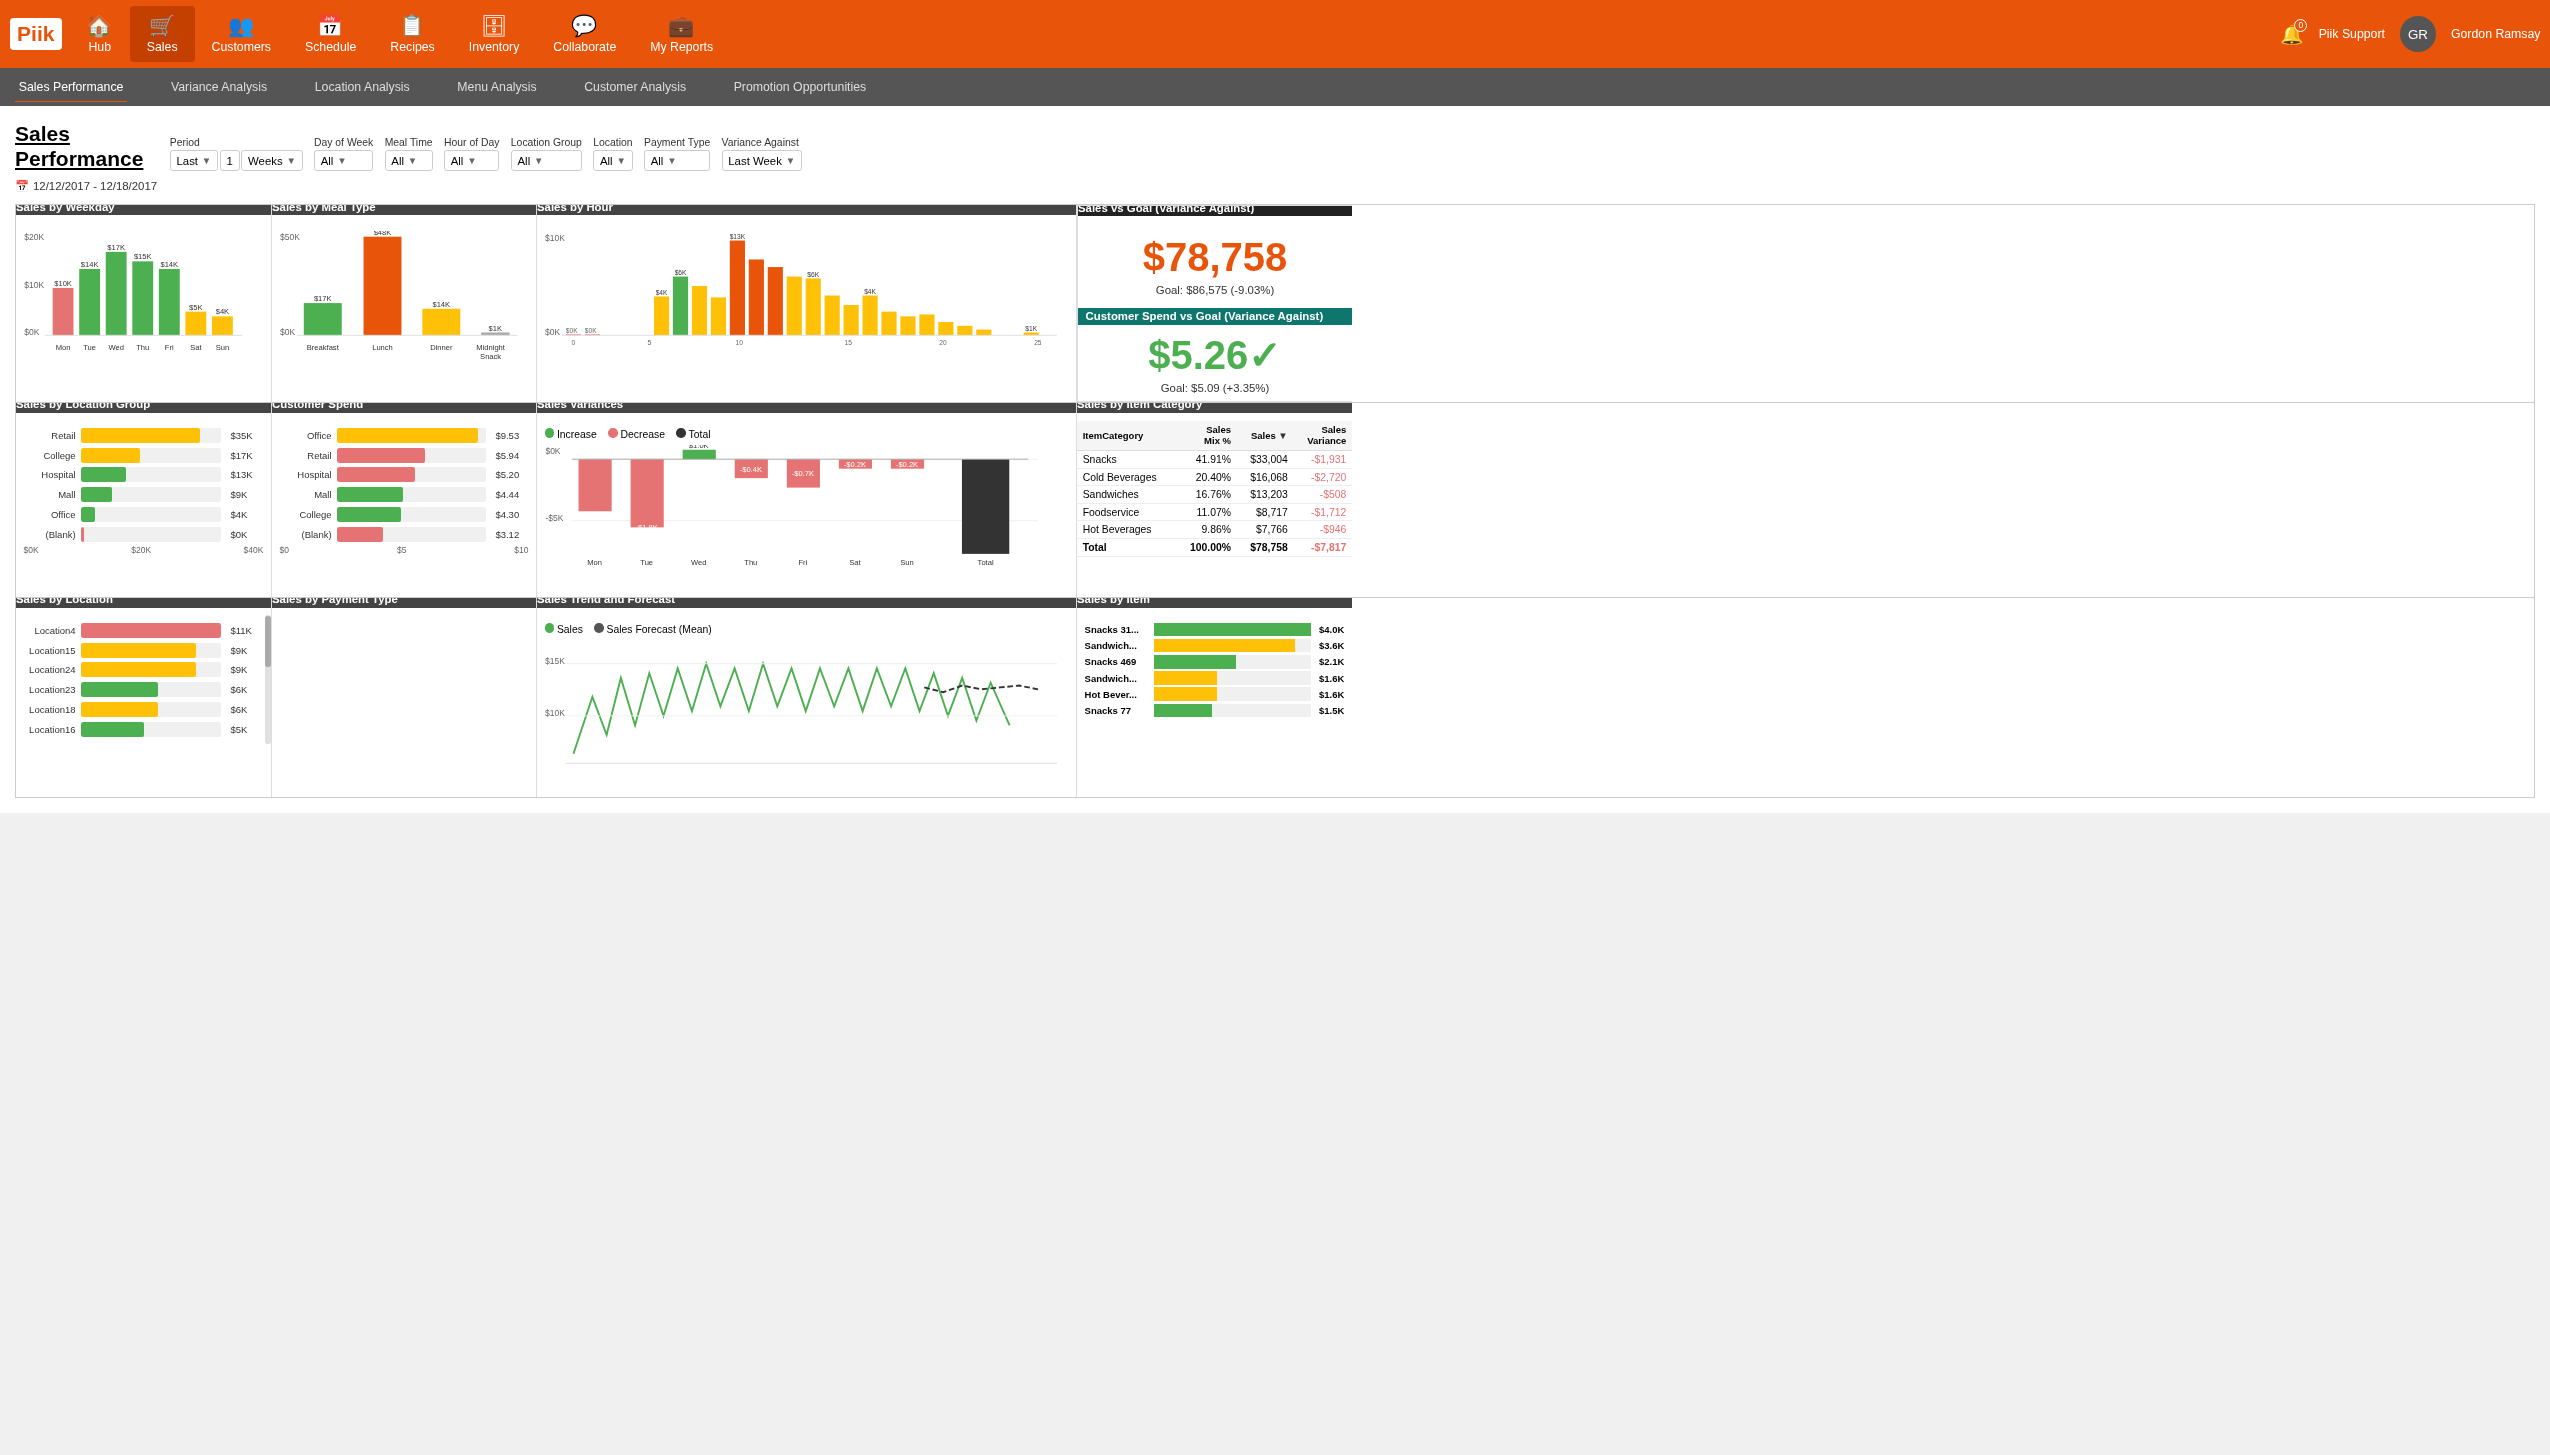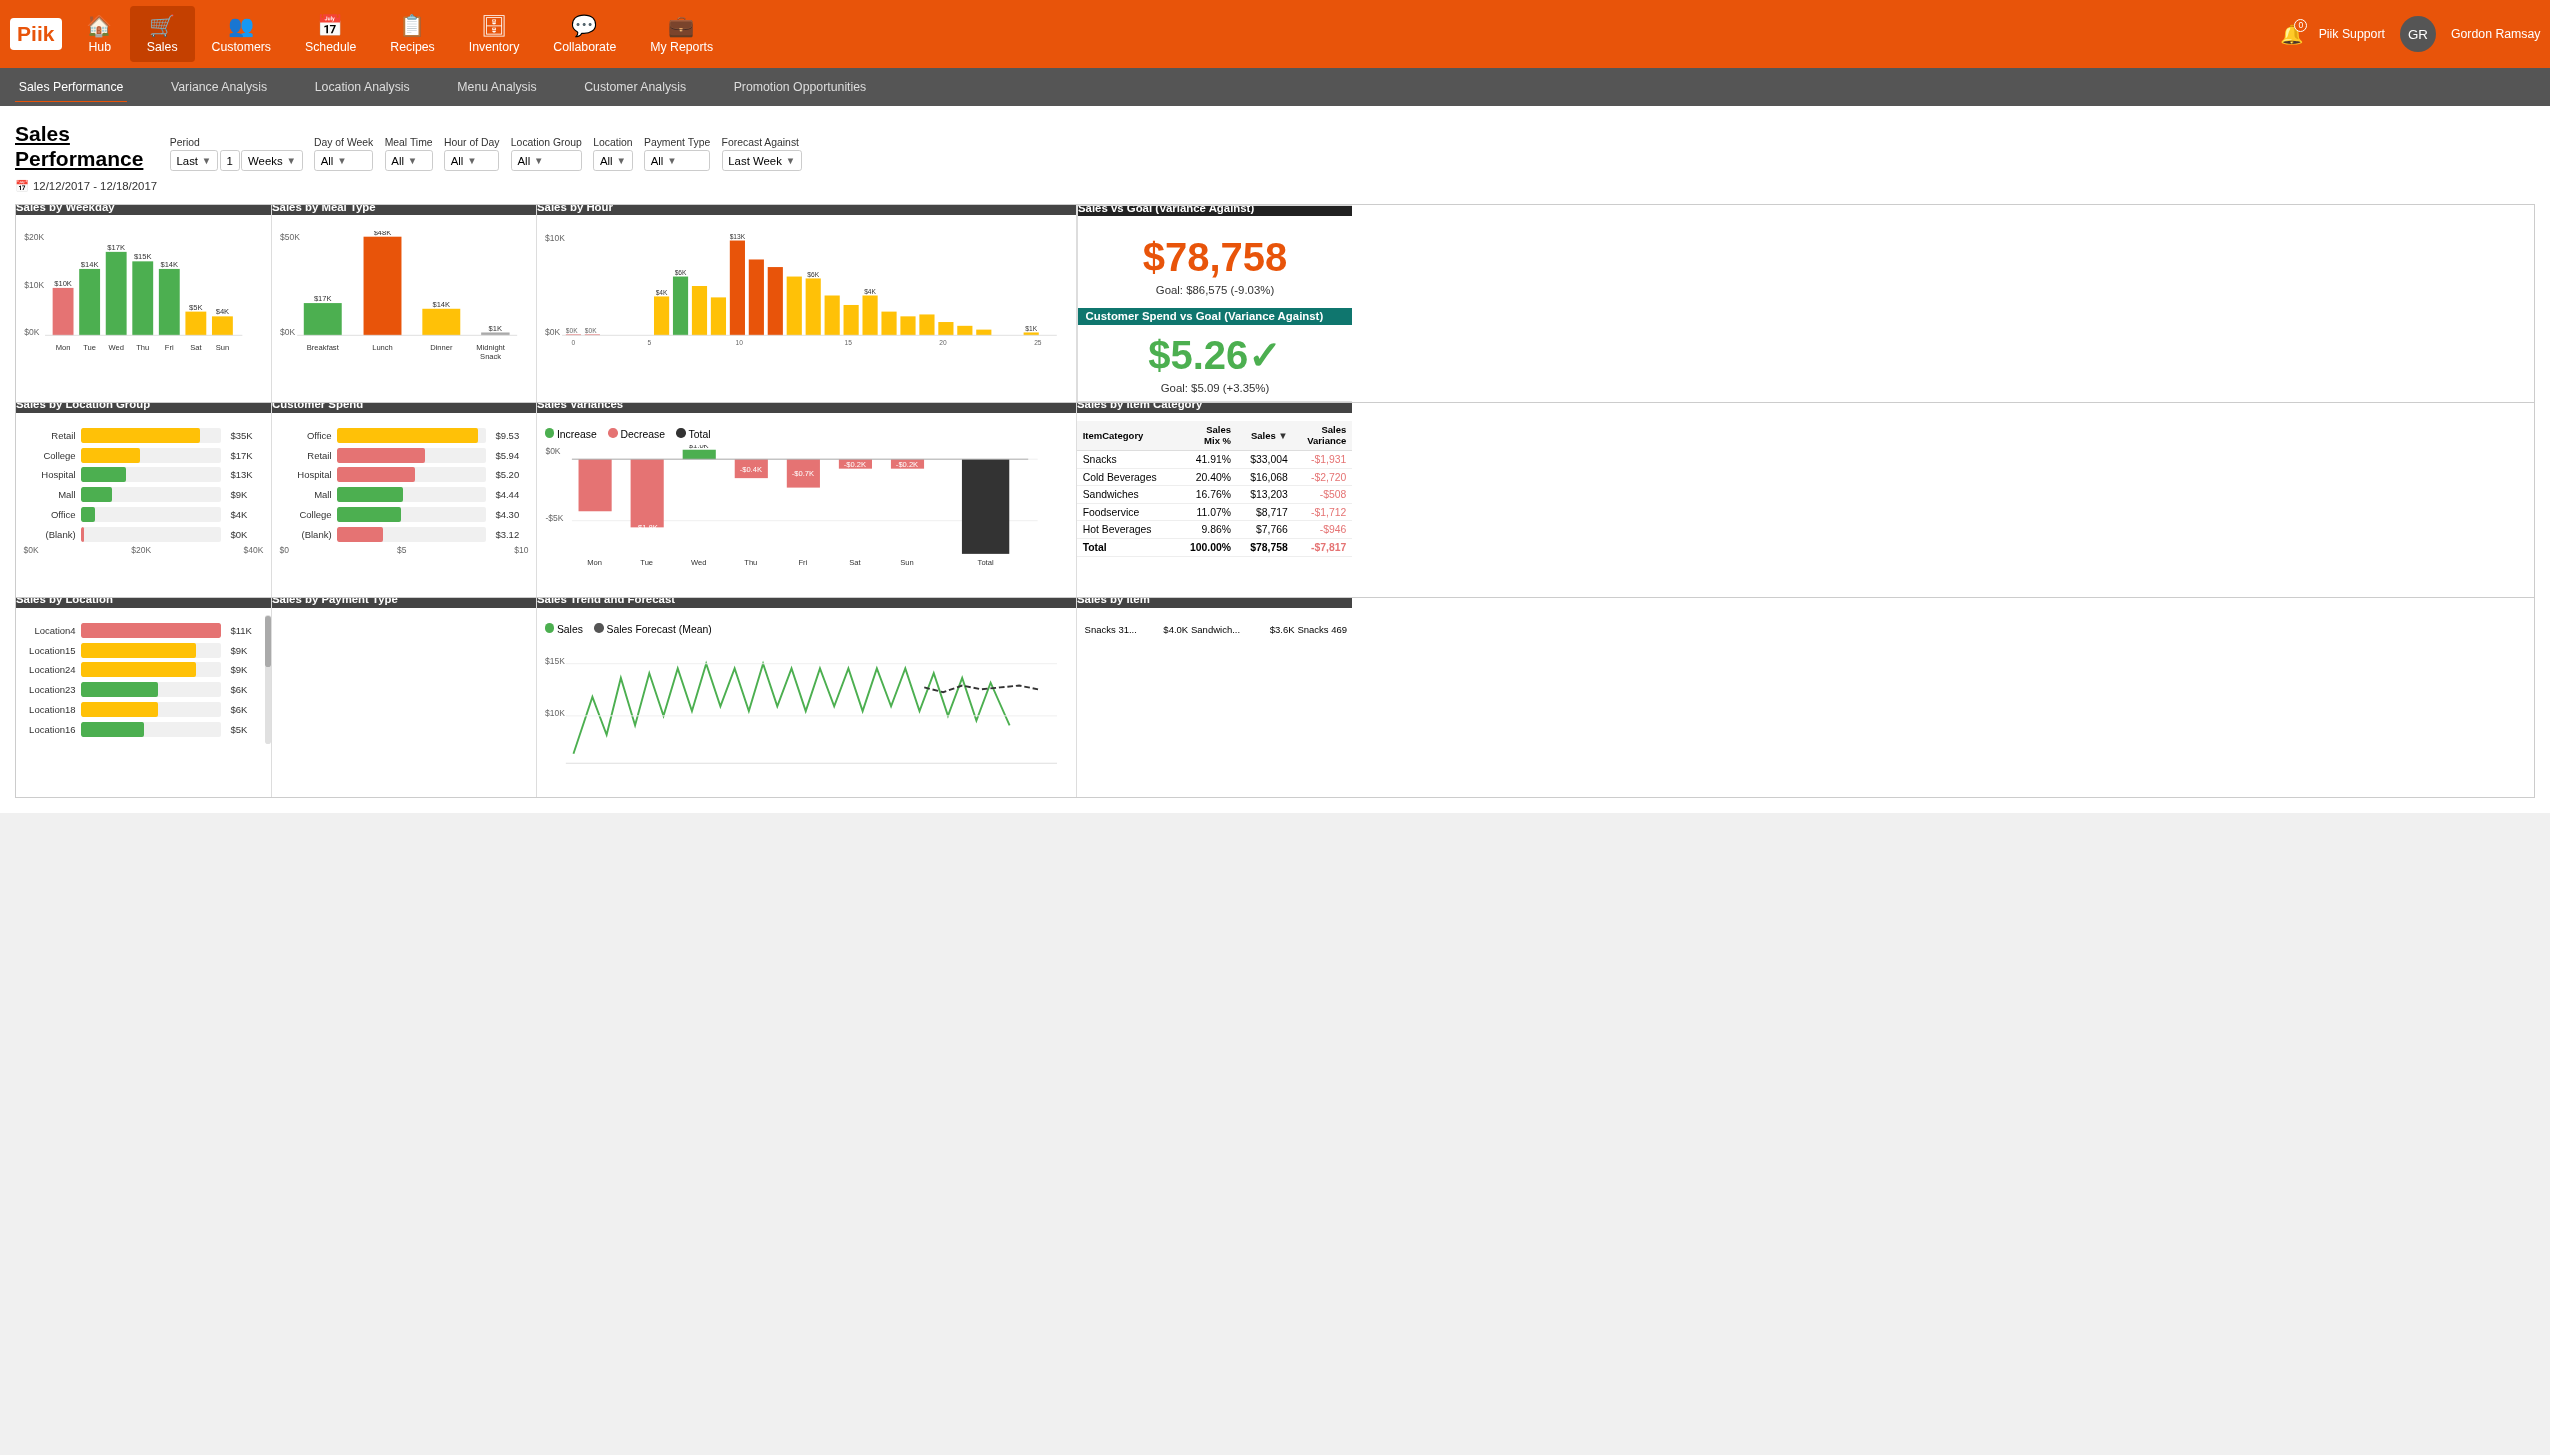--- a/index.html
+++ b/index.html
@@ -58,21 +58,21 @@
     
     .data-table { width: 100%; border-collapse: collapse; font-size: 10.4px; }
     .data-table th { background: #f5f5f5; border-bottom: 1.9px solid #ddd; padding: 3.8px 5.7px; text-align: right; font-size: 9.5px; }
     .data-table th:first-child { text-align: left; }
     .data-table td { padding: 2.8px 5.7px; border-bottom: 0.9px solid #eee; text-align: right; }
     .data-table td:first-child { text-align: left; }
     .data-table tr.total-row { font-weight: bold; }
     .sort-arrow { color: #333; }
 
     
-    .item-list { display: flex; flex-direction: row; gap: 2.8px; }
+    .item-list { display: flex; flex-direction: column; gap: 2.8px; font-weight: bold; }
     .item-row { display: flex; align-items: center; gap: 3.8px; }
     .item-label { font-size: 9.5px; width: 66px; flex-shrink: 0; overflow: hidden; text-overflow: ellipsis; white-space: nowrap; }
     .item-bar-track { flex: 1; height: 13.3px; background: #f0f0f0; }
     .item-bar-fill { height: 100%; }
     .item-value { font-size: 9.5px; width: 30px; text-align: right; }
 
     
     .legend { display: flex; gap: 11.4px; font-size: 10.4px; align-items: center; margin-bottom: 5.7px; }
     .legend-dot { width: 9.5px; height: 9.5px; border-radius: 50%; display: inline-block; margin-right: 2.8px; }
 
@@ -204,21 +204,21 @@
         </div>
     </div>
     <div class="filter-group">
       <div class="filter-label">Payment Type</div>
       <div class="select-box">
           <span>All</span> 
           <span class="arrow">▼</span>
         </div>
     </div>
     <div class="filter-group">
-      <div class="filter-label">Forecast Against</div>
+      <div class="filter-label">Variance Against</div>
       <div class="select-box">
           <span>Last Week</span> 
           <span class="arrow">▼</span>
         </div>
     </div>
   </div>
   <div class="date-row">
     <span class="cal-icon">📅</span>
     <span>12/12/2017 - 12/18/2017</span>
   </div>

